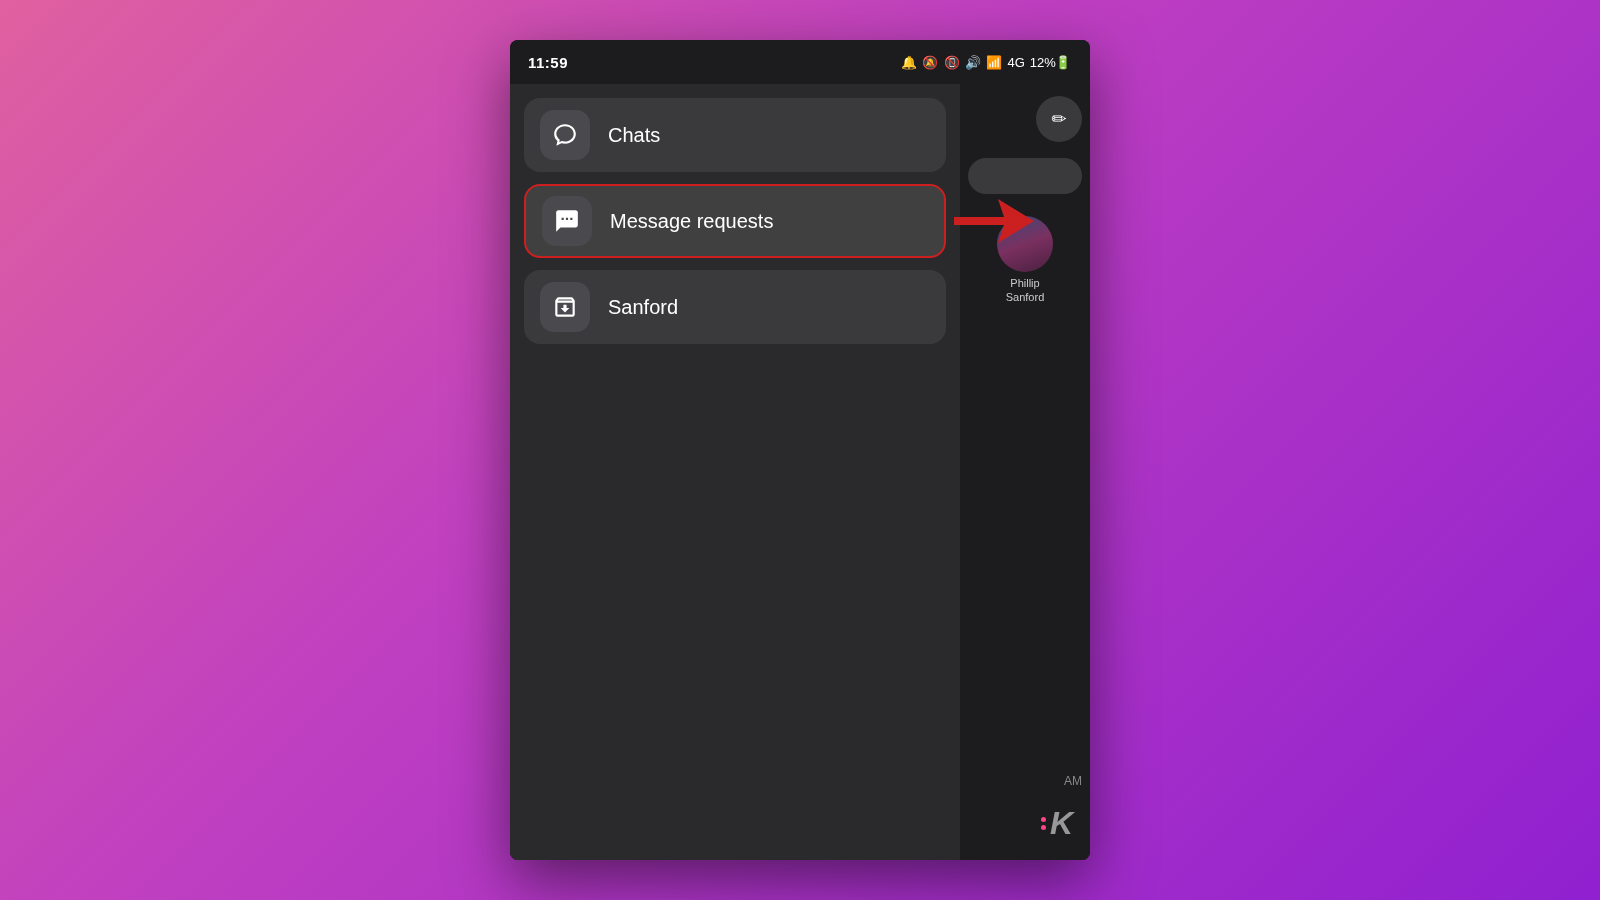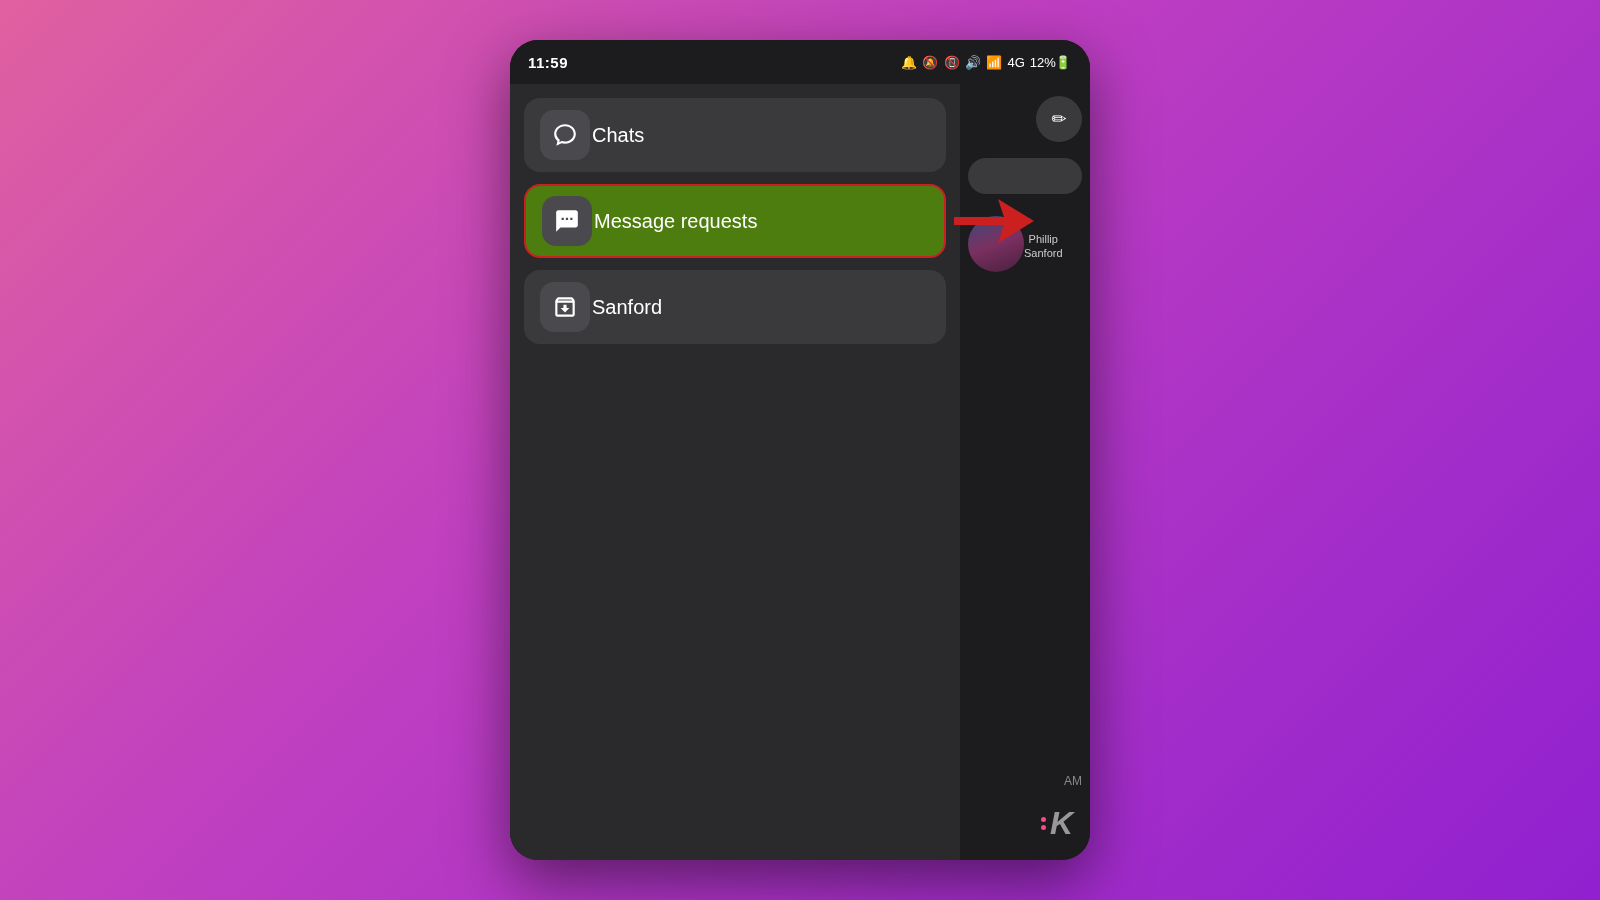--- a/index.html
+++ b/index.html
@@ -12,21 +12,21 @@
       align-items: center;
       justify-content: center;
       background: linear-gradient(135deg, #e060a0 0%, #c040c0 40%, #9020d0 100%);
       font-family: 'Segoe UI', Arial, sans-serif;
     }
 
     .phone-container {
       width: 580px;
       height: 820px;
       background: #1c1c1e;
-      border-radius: 28px;
+      border-radius: 8px;
       overflow: hidden;
       position: relative;
       box-shadow: 0 20px 60px rgba(0,0,0,0.5);
     }
 
     
     .status-bar {
       width: 100%;
       height: 44px;
       background: #1c1c1e;
@@ -98,20 +98,21 @@
     .search-bar-right {
       width: 100%;
       height: 36px;
       background: #3a3a3c;
       border-radius: 18px;
       margin-bottom: 14px;
     }
 
     .avatar-item {
       display: flex;
+      flex-direction: column;
       align-items: center;
       margin-top: 8px;
     }
 
     .avatar-circle {
       width: 56px;
       height: 56px;
       border-radius: 50%;
       background: linear-gradient(135deg, #5060a0, #804060);
       overflow: hidden;
@@ -155,26 +156,26 @@
 
     .menu-item {
       display: flex;
       align-items: center;
       height: 74px;
       background: #3a3a3c;
       border-radius: 16px;
       margin-bottom: 12px;
       padding: 0 16px;
       cursor: pointer;
-      gap: 2px;
+      gap: 18px;
       position: relative;
     }
 
     .menu-item.highlighted {
-      background: #4d7c0f;
+      background: #404040;
       border: 2.5px solid #cc2020;
     }
 
     .menu-icon-box {
       width: 50px;
       height: 50px;
       background: #4a4a4e;
       border-radius: 14px;
       display: flex;
       align-items: center;

